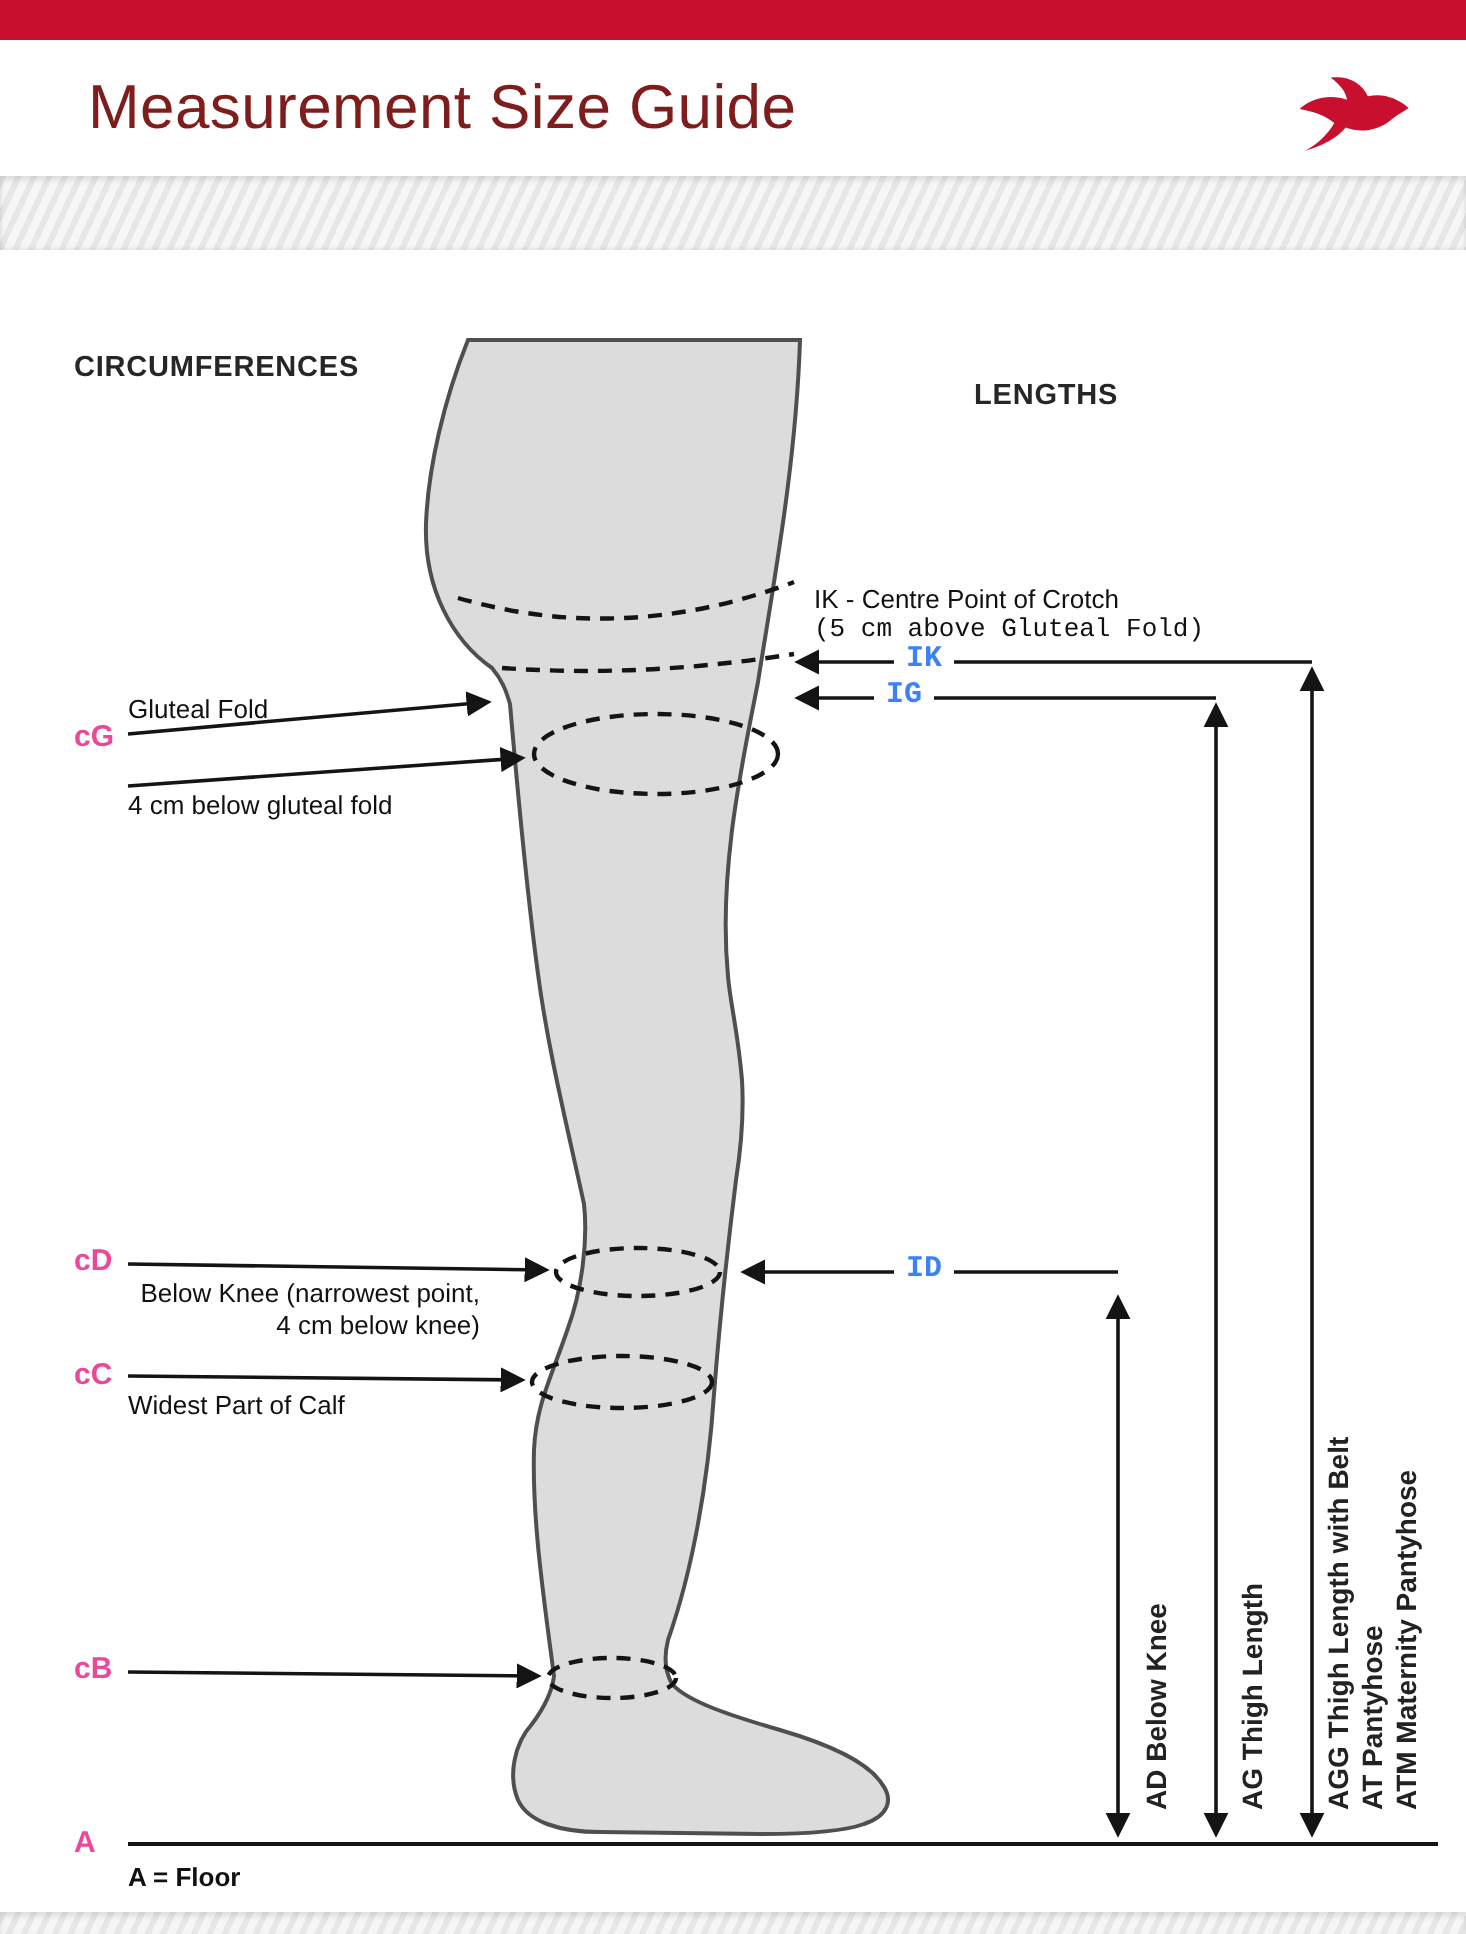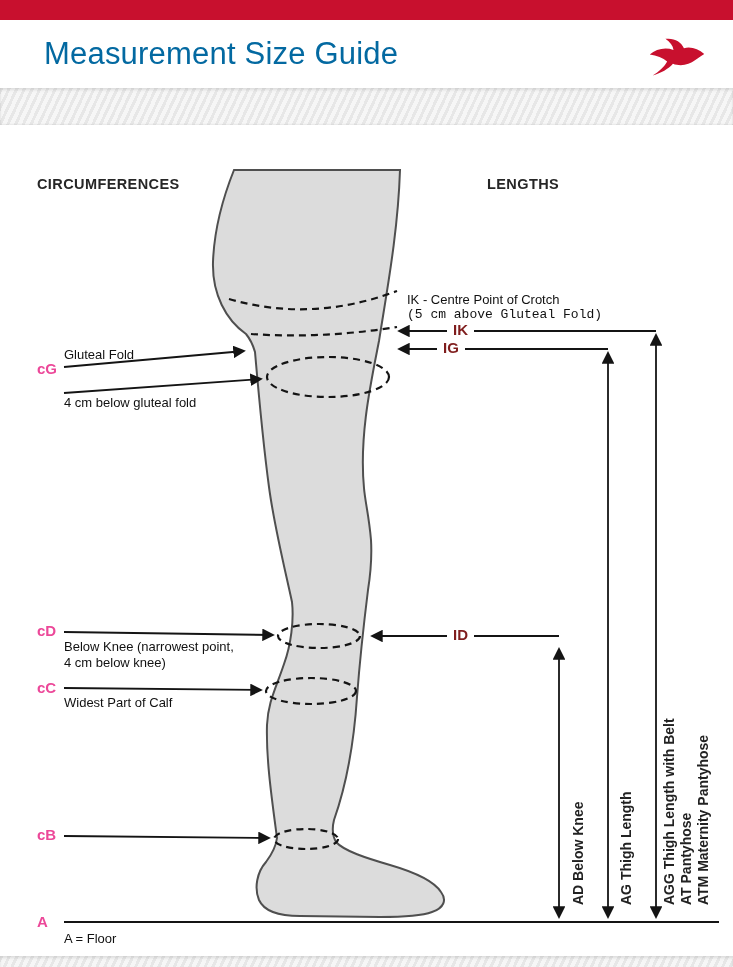--- a/index.html
+++ b/index.html
@@ -4,36 +4,36 @@
 <style>
   * { margin:0; padding:0; box-sizing:border-box; }
   html,body { background:#ffffff; }
   .page {
     position:relative; width:733px; height:967px; overflow:hidden;
     background:#ffffff; font-family:"Liberation Sans", sans-serif; color:#1a1a1a;
   }
   .topbar { position:absolute; left:0; top:0; width:100%; height:20px; background:#c8102e; }
   .page-title {
     position:absolute; left:44px; top:36px; z-index:2;
-    font-size:31px; font-weight:400; color:#0369a1; letter-spacing:0.2px;
+    font-size:31px; font-weight:400; color:#7f1d1d; letter-spacing:0.2px;
   }
   .logo { position:absolute; left:648px; top:34px; width:58px; height:48px; z-index:2; }
   .stripe-band {
     position:absolute; left:0; width:100%;
     background:repeating-linear-gradient(115deg,#e7e7e7 0px,#e7e7e7 3px,#f6f6f6 3px,#f6f6f6 7px);
   }
   .band-top { top:88px; height:37px; box-shadow:inset 0 2px 3px rgba(0,0,0,0.10), inset 0 -1px 2px rgba(0,0,0,0.06); }
   .band-bottom { top:956px; height:11px; box-shadow:inset 0 2px 3px rgba(0,0,0,0.10); }
   svg.diagram { position:absolute; left:0; top:0; z-index:1; }
   .heading { position:absolute; z-index:2; font-weight:700; font-size:14.5px; color:#262626; letter-spacing:0.4px; }
   .code    { position:absolute; z-index:2; font-weight:700; font-size:15px; color:#ec4899; }
-  .lbl     { position:absolute; z-index:2; font-size:13px; line-height:1.25; color:#111111; }
+  .lbl     { position:absolute; z-index:2; font-size:13px; line-height:1.25; color:#111111;text-align:right; }
   .linelbl {
     position:absolute; z-index:2; font-weight:700; font-size:15px;
-    background:#ffffff; padding:0 6px; color:#7f1d1d;
+    background:#ffffff; padding:0 6px; color:#3b82f6;font-family:Liberation Mono, monospace;
   }
   .vlbl {
     position:absolute; z-index:2; font-weight:700; font-size:14px; color:#222222;
     white-space:nowrap; transform:rotate(-90deg); transform-origin:0 0;
   }
 </style>
 </head>
 <body>
 
 <div class="page">
@@ -102,36 +102,36 @@
     <line x1="372" y1="636" x2="559" y2="636" stroke="#141414" stroke-width="1.8" marker-start="url(#ah)"></line>
 
     <line x1="559" y1="649" x2="559" y2="917" stroke="#141414" stroke-width="1.8" marker-start="url(#ah)" marker-end="url(#ah)"></line>
     <line x1="608" y1="353" x2="608" y2="917" stroke="#141414" stroke-width="1.8" marker-start="url(#ah)" marker-end="url(#ah)"></line>
     <line x1="656" y1="335" x2="656" y2="917" stroke="#141414" stroke-width="1.8" marker-start="url(#ah)" marker-end="url(#ah)"></line>
 
     <line x1="64" y1="922" x2="719" y2="922" stroke="#141414" stroke-width="2"></line>
   </svg>
 
   <div class="heading" style="left:37px; top:176px;">CIRCUMFERENCES</div>
-  <div class="heading" style="left:487px; top:176px;">LENGTHS</div>
+  <div class="heading" style="left:487px; top:190px;">LENGTHS</div>
 
   <div class="code" style="left:37px; top:360px;">cG</div>
   <div class="lbl" style="left:64px; top:347px;">Gluteal Fold</div>
   <div class="lbl" style="left:64px; top:375px;margin-top:20px;">4 cm below gluteal fold</div>
 
   <div class="code" style="left:37px; top:622px;">cD</div>
   <div class="lbl" style="left:64px; top:639px; width:176px;">Below Knee (narrowest point, 4 cm below knee)</div>
 
   <div class="code" style="left:37px; top:679px;">cC</div>
   <div class="lbl" style="left:64px; top:695px;">Widest Part of Calf</div>
 
   <div class="code" style="left:37px; top:826px;">cB</div>
 
   <div class="code" style="left:37px; top:913px;">A</div>
-  <div class="lbl" style="left:64px; top:931px;">A = Floor</div>
+  <div class="lbl" style="left:64px; top:931px;font-weight:bold;">A = Floor</div>
 
   <div class="lbl" style="left:407px; top:292px;">IK - Centre Point of Crotch</div>
   <div class="lbl" style="left:407px; top:307px;font-family:Liberation Mono, monospace;">(5 cm above Gluteal Fold)</div>
 
   <div class="linelbl" style="left:447px; top:321px;">IK</div>
   <div class="linelbl" style="left:437px; top:339px;">IG</div>
   <div class="linelbl" style="left:447px; top:626px;">ID</div>
 
   <div class="vlbl" style="left:570px; top:905px;">AD Below Knee</div>
   <div class="vlbl" style="left:618px; top:905px;">AG Thigh Length</div>

